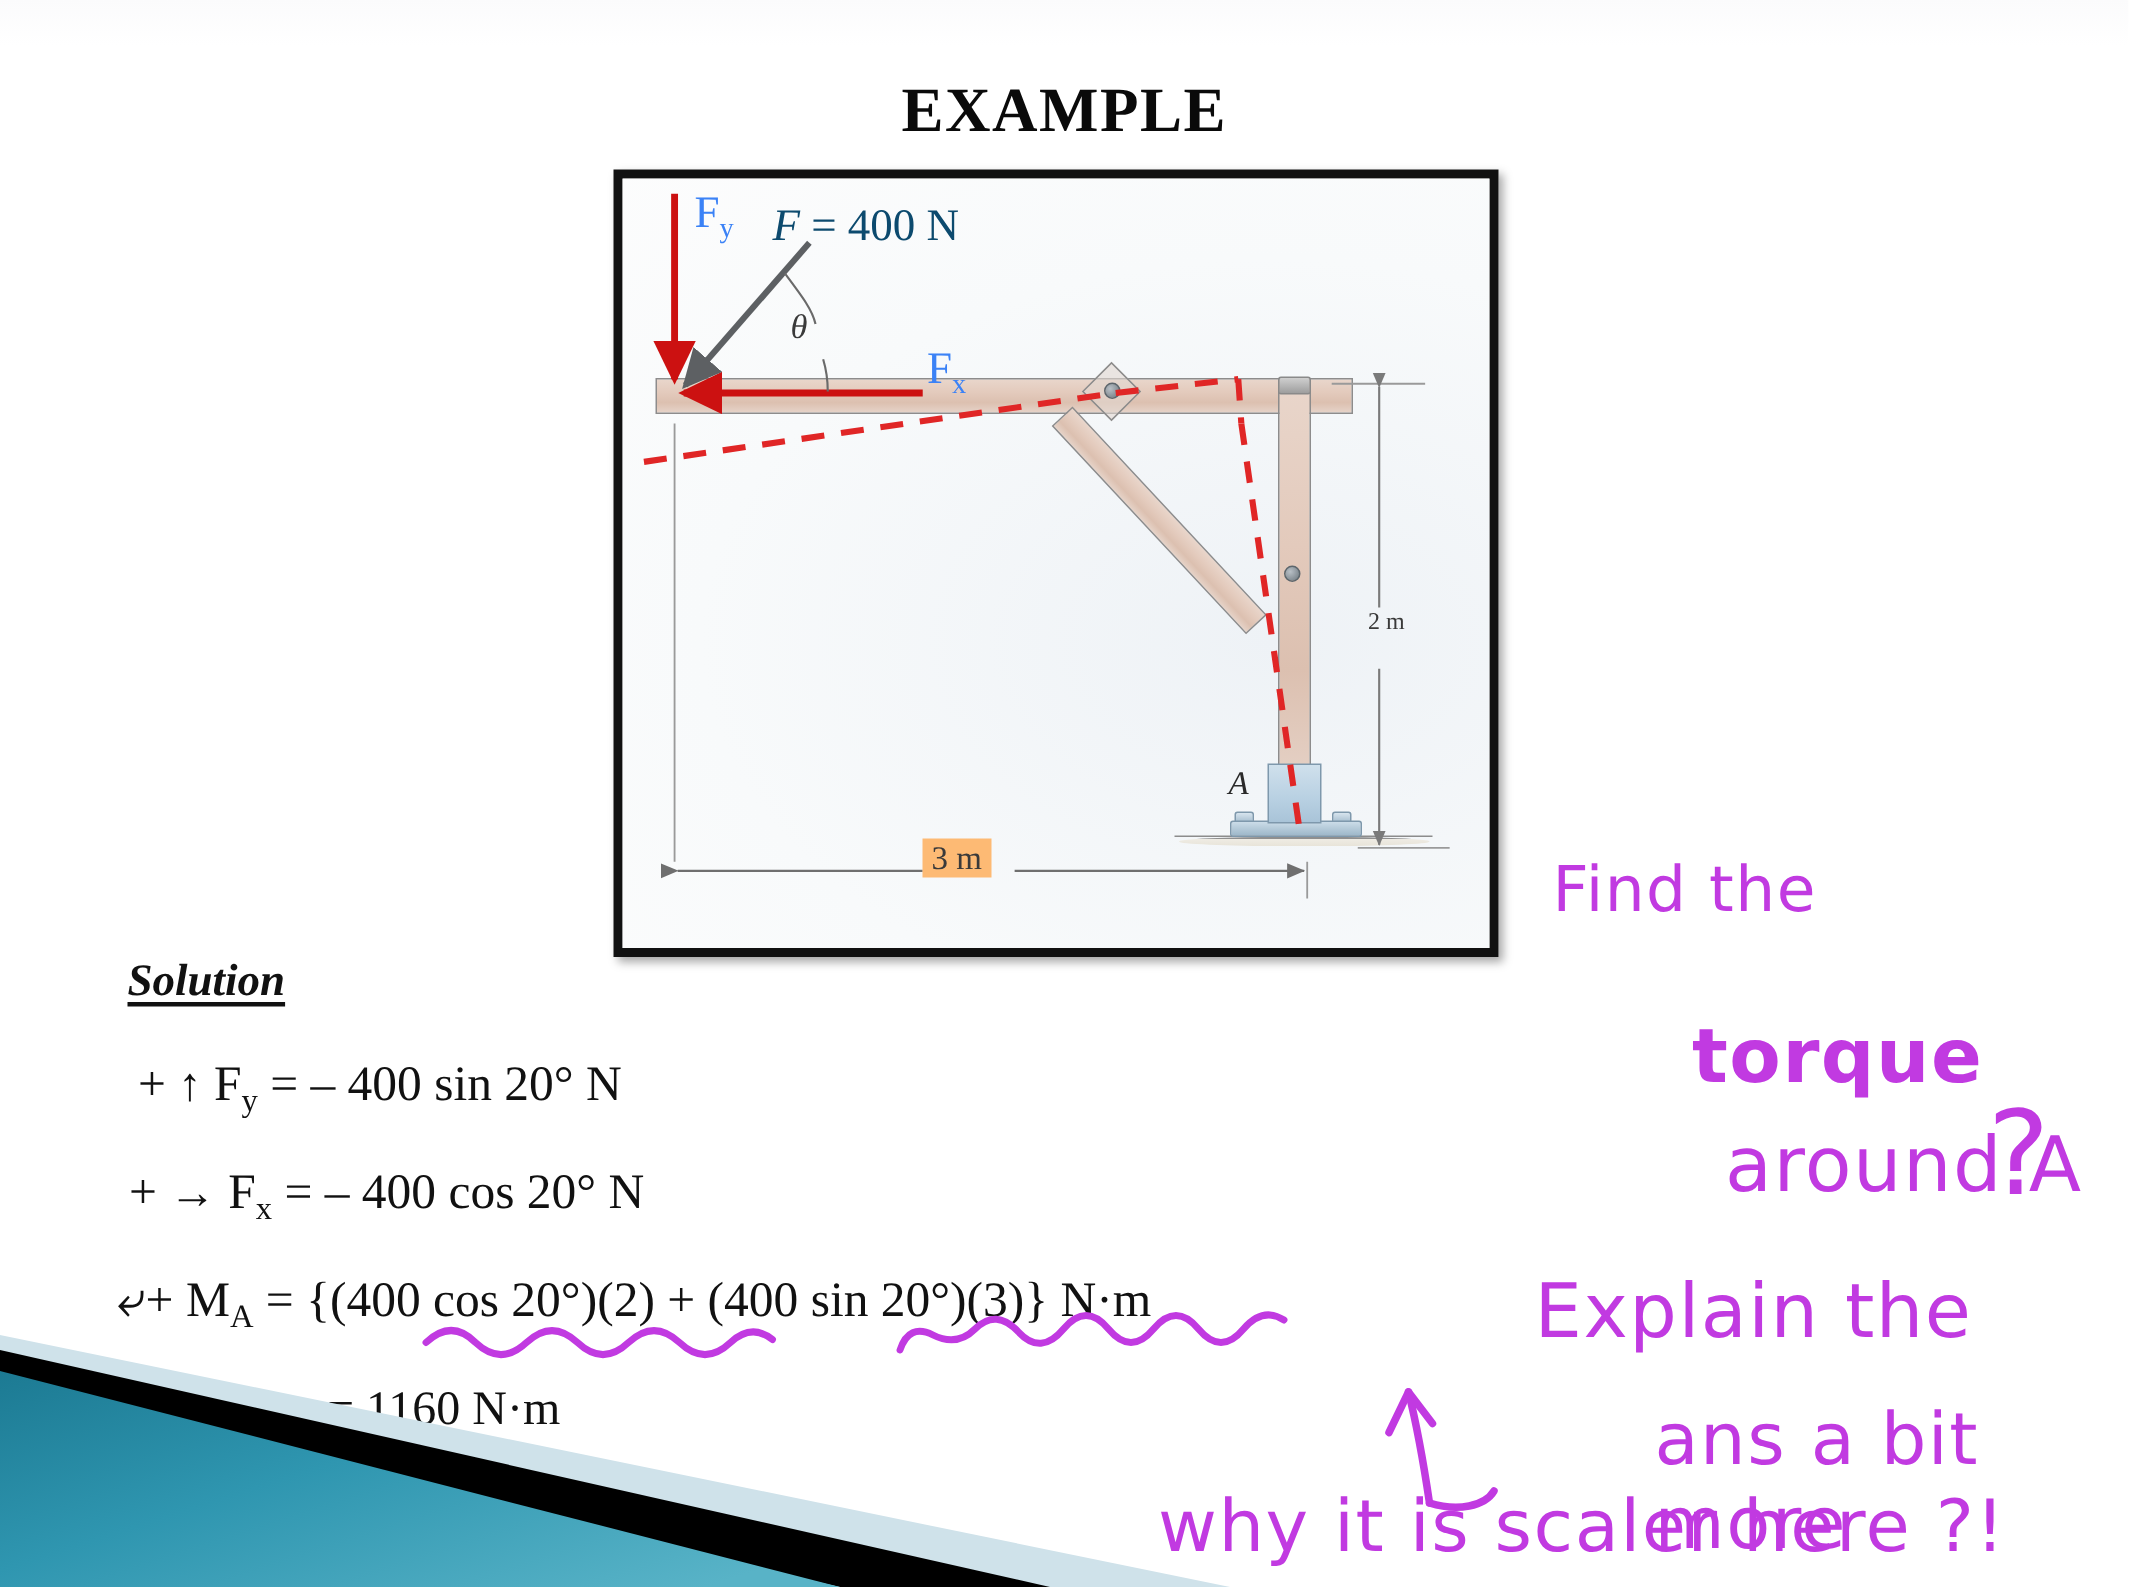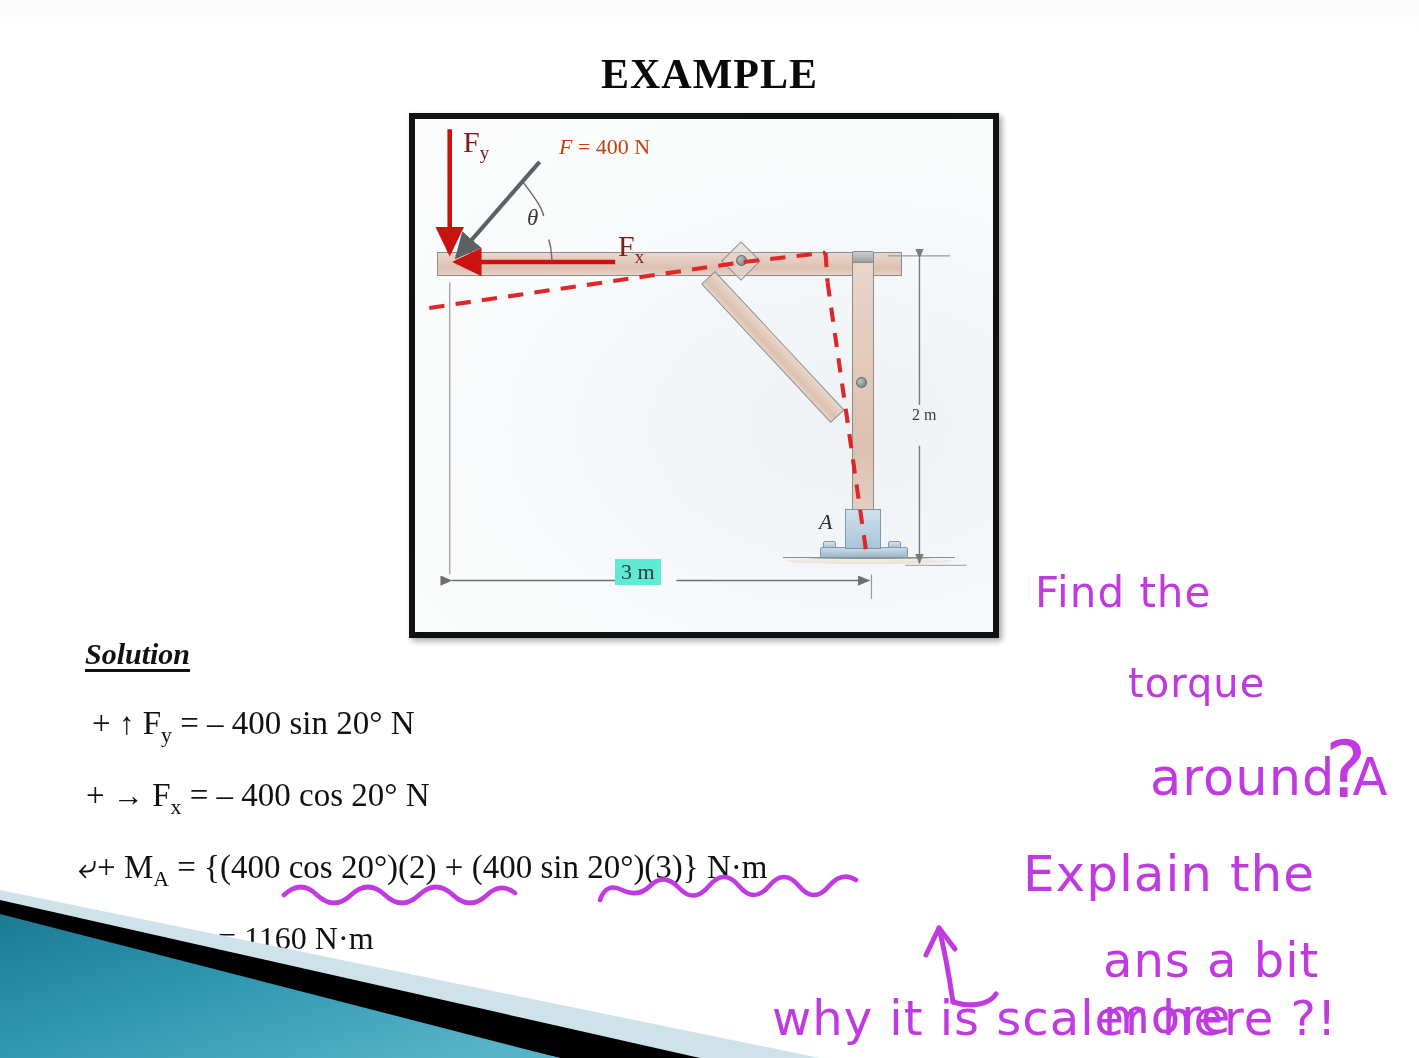--- a/index.html
+++ b/index.html
@@ -92,31 +92,31 @@
   }
   .ground-line{
     position:absolute;left:368px;top:438px;width:172px;height:0;
     border-top:1.4px solid #8c8c8c;
   }
 
   
   .fig-svg{position:absolute;inset:0;}
 
   
-  .fig-lbl{position:absolute;color:#7f1d1d;font-family:"Liberation Serif", serif;}
+  .fig-lbl{position:absolute;color:#3b82f6;font-family:"Liberation Serif", serif;}
   .lbl-fy{left:48px;top:6px;font-size:30px;}
   .lbl-fy sub{font-size:19px;}
-  .lbl-f400{left:100px;top:15px;font-size:22px;color:#c2410c;font-style:italic;margin-left:44px;}
+  .lbl-f400{left:100px;top:15px;font-size:30px;color:#0c4a6e;font-style:italic;}
   .lbl-f400 .up{font-style:normal;}
   .lbl-theta{left:112px;top:86px;font-size:23px;font-style:italic;color:#3a3a3a;}
   .lbl-fx{left:203px;top:110px;font-size:30px;}
   .lbl-fx sub{font-size:19px;}
   .lbl-a{left:404px;top:390px;font-size:22px;font-style:italic;color:#2a2a2a;}
   .lbl-2m{left:497px;top:287px;font-size:16px;color:#3a3a3a;}
-  .lbl-3m{left:200px;top:440px;font-size:22px;color:#3a3a3a;background:#5eead4;padding:0 6px;}
+  .lbl-3m{left:200px;top:440px;font-size:22px;color:#3a3a3a;background:#fdba74;padding:0 6px;}
 
   
   .solution-head{
     position:absolute;left:85px;top:637px;
     font-size:30px;font-weight:bold;color:#111;
     text-decoration:underline;text-decoration-thickness:3px;text-underline-offset:5px;font-style:italic;
   }
   .eq{
     position:absolute;font-family:"Liberation Serif", serif;color:#111;
     white-space:nowrap;
@@ -129,21 +129,21 @@
   .arr{font-size:31px;}
   .cwsym{font-size:34px;display:inline-block;transform:scaleX(-1);}
 
   
   .ink{position:absolute;color:#c03ae0;}
   .ink-text{
     font-family:"DejaVu Sans", sans-serif;
     color:#c13ae1;font-weight:500;
   }
   .ink-find   {left:1035px;top:568px;font-size:42px;letter-spacing:1px;}
-  .ink-torque {left:1128px;top:660px;font-size:40px;letter-spacing:1px;}
+  .ink-torque {left:1128px;top:675px;font-size:50px;letter-spacing:1px;font-weight:bold;}
   .ink-around {left:1150px;top:748px;font-size:51px;letter-spacing:1px;}
   .ink-qmark  {left:1325px;top:735px;font-size:78px;line-height:.9;}
   .ink-explain{left:1023px;top:845px;font-size:50px;letter-spacing:1px;}
   .ink-ans    {left:1103px;top:932px;font-size:48px;letter-spacing:1px;}
   .ink-why    {left:772px;top:990px;font-size:48px;letter-spacing:1px;}
   .ink-svg{position:absolute;left:0;top:0;width:1419px;height:1058px;pointer-events:none;}
 
   
   .corner{position:absolute;left:0;bottom:0;width:820px;height:230px;}
 </style>

